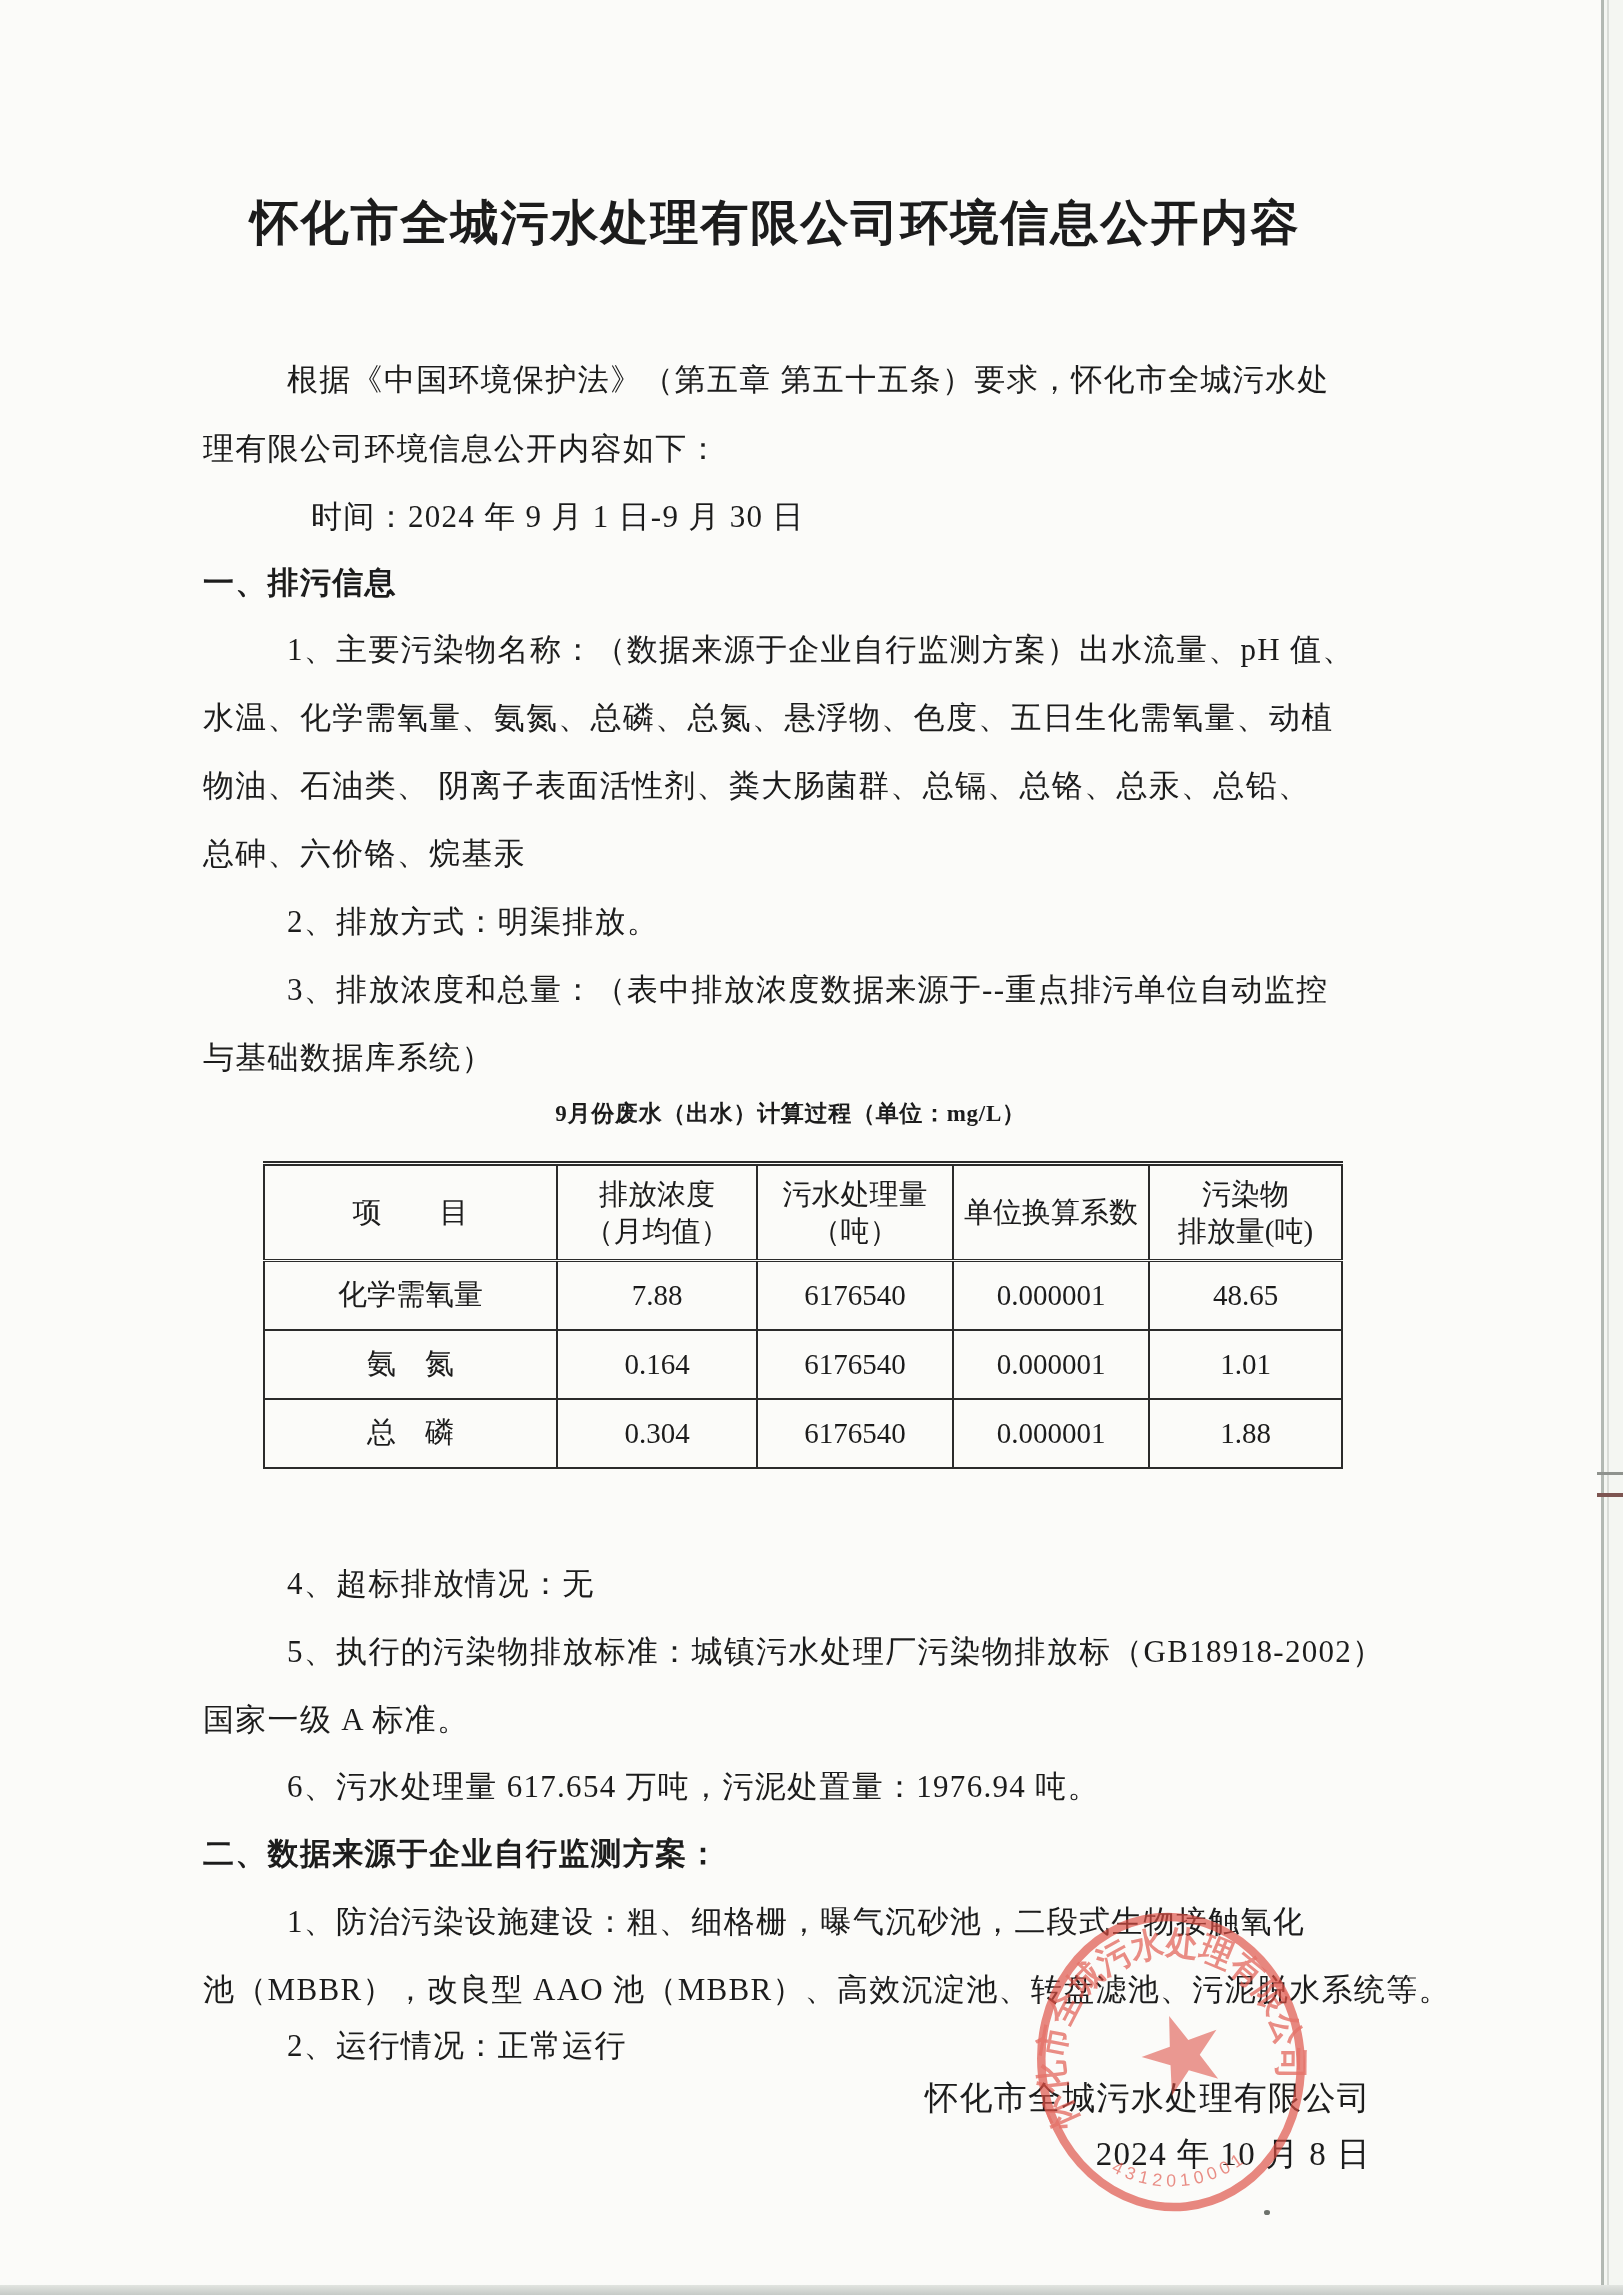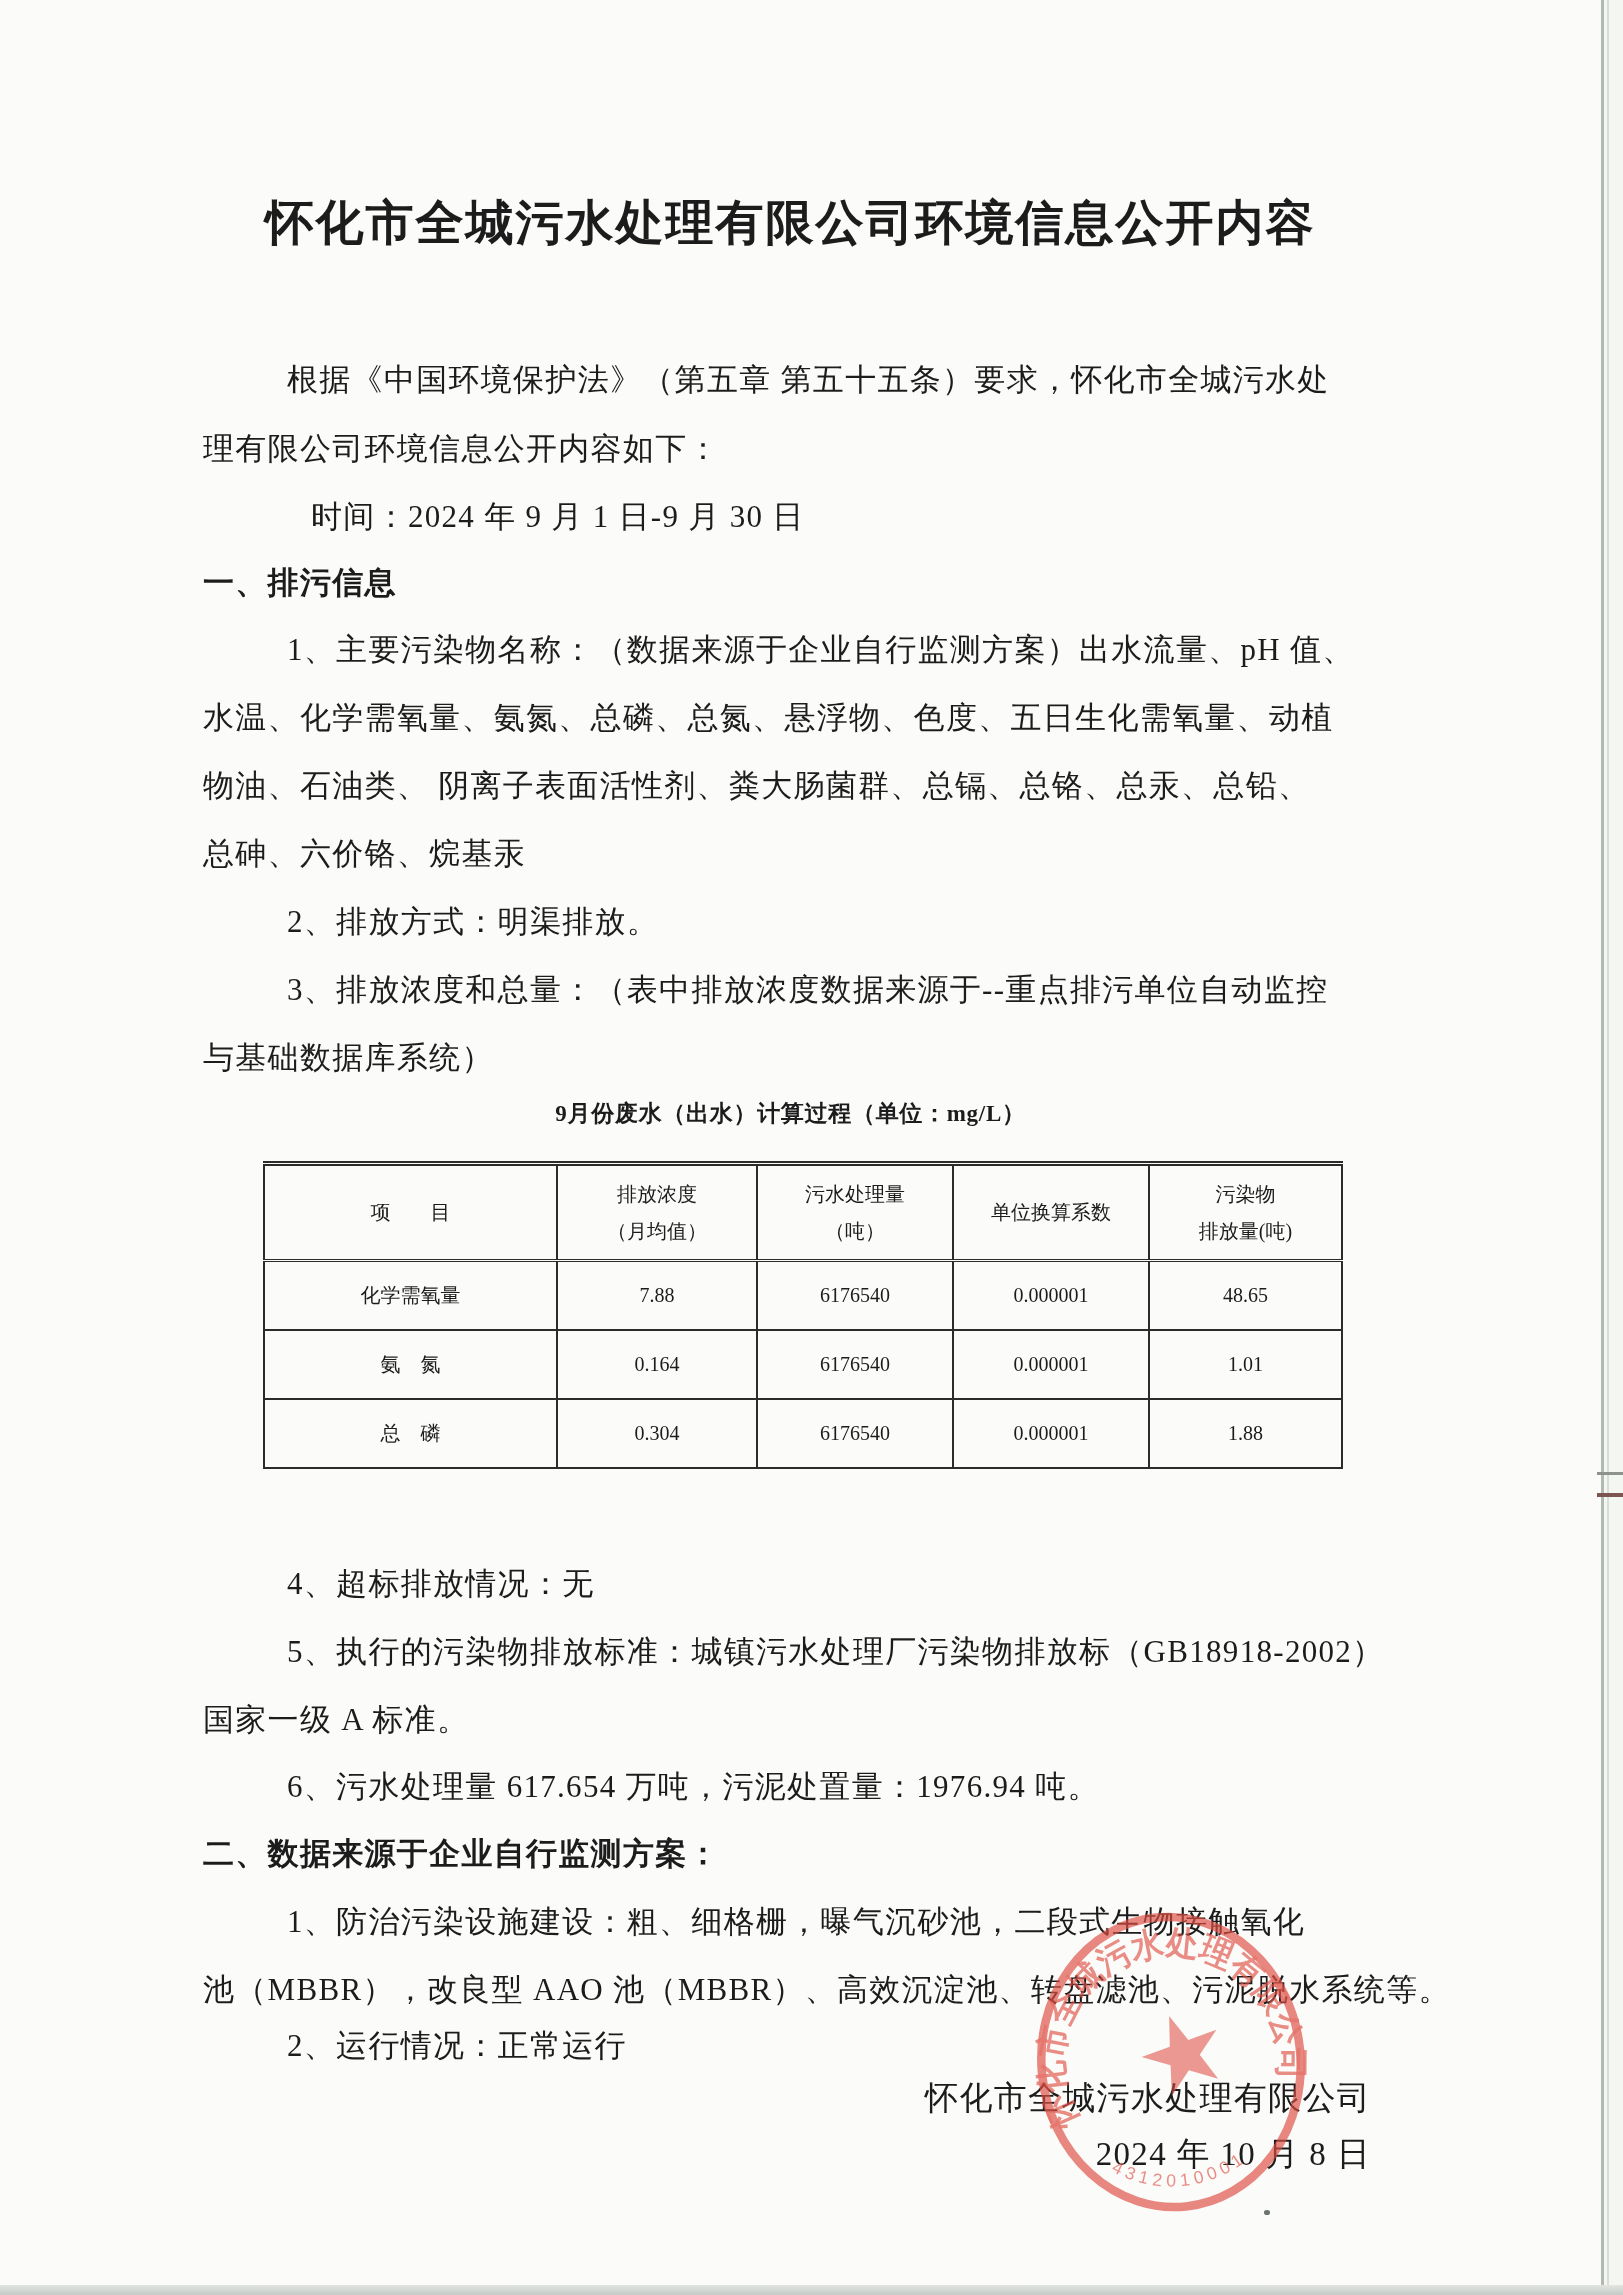--- a/index.html
+++ b/index.html
@@ -15,34 +15,34 @@
     position:absolute;
     left:203px;width:1175px;
     font-size:31px;line-height:39px;
     letter-spacing:1.3px;
     white-space:nowrap;
   }
   .indent{padding-left:84px;}
   .indent-time{padding-left:108px;}
   .bold{font-weight:bold;}
   .doc-title{
-    position:absolute;left:203px;top:191px;width:1175px;
+    position:absolute;left:188px;top:191px;width:1175px;
     text-align:center;font-size:48px;font-weight:bold;
     letter-spacing:2px;white-space:nowrap;
   }
   .tbl-caption{
     position:absolute;left:203px;top:1098px;width:1175px;
     text-align:center;font-size:23px;font-weight:bold;
     letter-spacing:0.7px;white-space:nowrap;
   }
   table.emissions{
     position:absolute;left:263px;top:1161px;
     width:1078px;border-collapse:collapse;table-layout:fixed;
     border:2px solid #2b2b2b;border-top:5.2px double #2b2b2b;
-    font-size:20px;
+    font-size:29px;
   }
   table.emissions th, table.emissions td{
     border:2px solid #2b2b2b;
     text-align:center;vertical-align:middle;
     font-weight:normal;padding:0;
   }
   table.emissions thead tr{height:97px;}
   table.emissions thead th{border-bottom:3.9px double #2b2b2b;}
   table.emissions tbody tr{height:69px;}
   .hdr-line{display:block;line-height:37px;}

